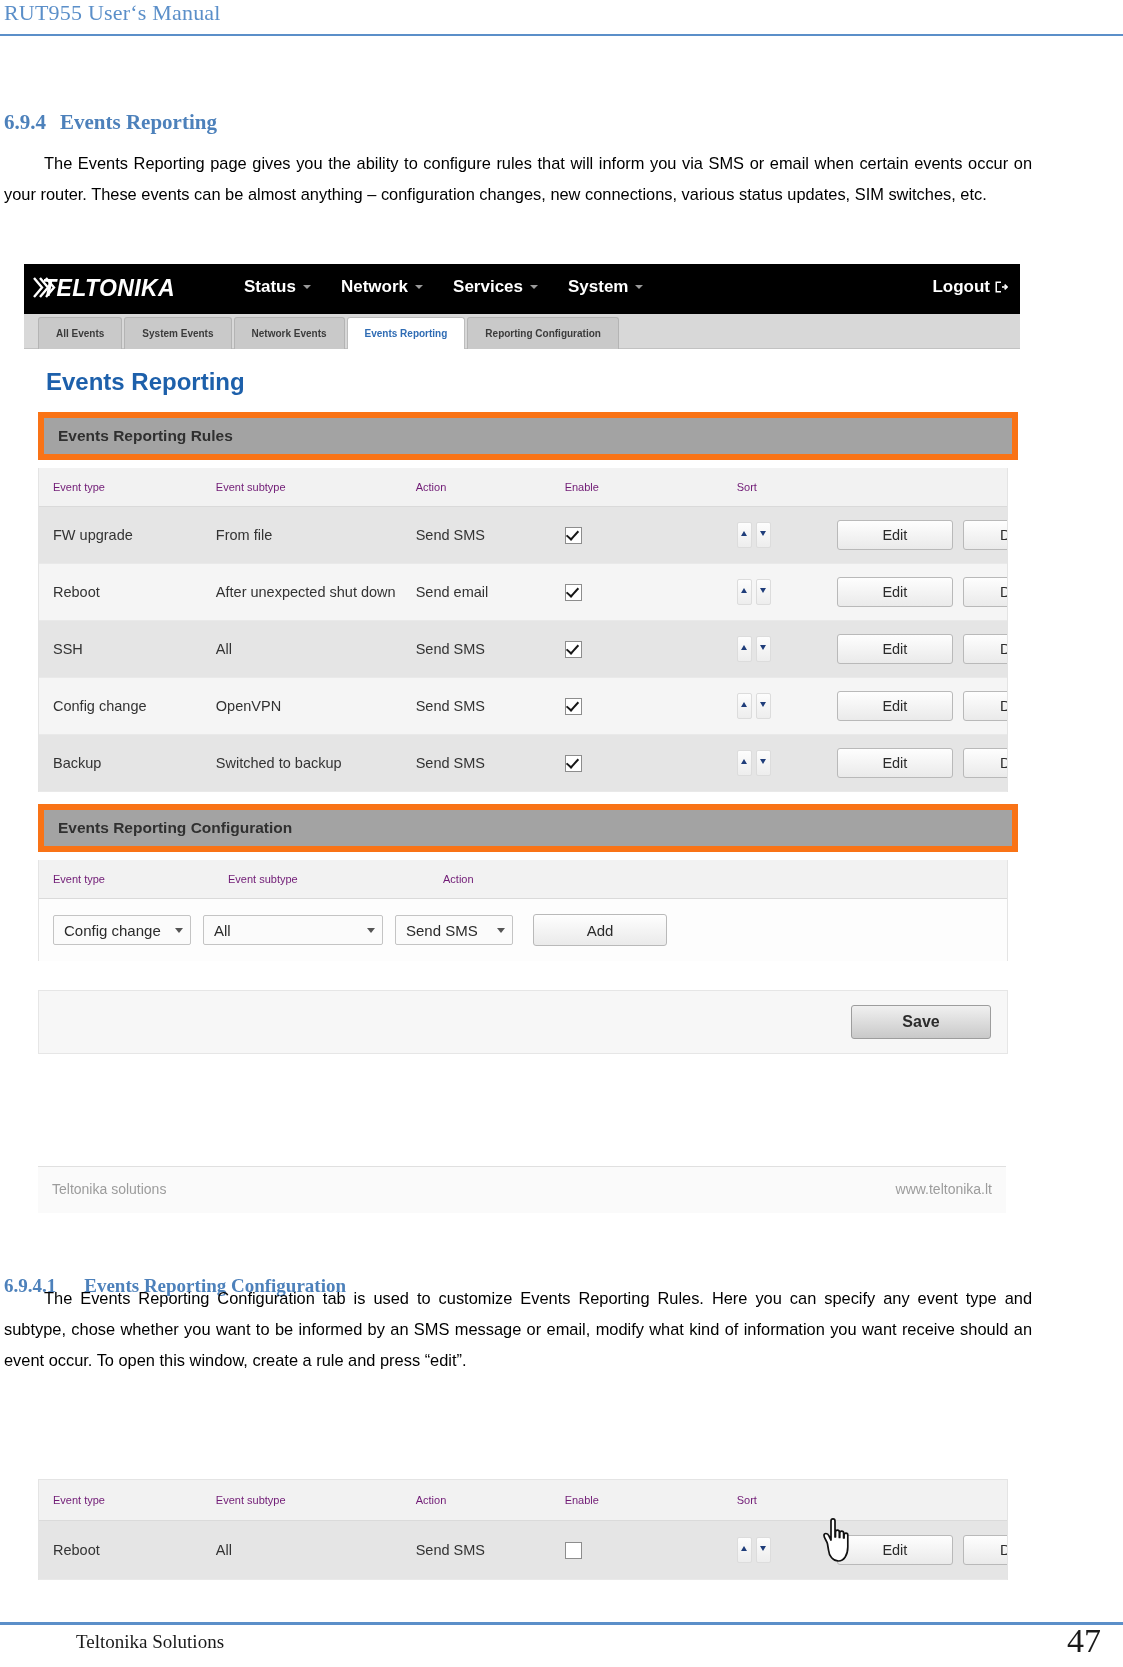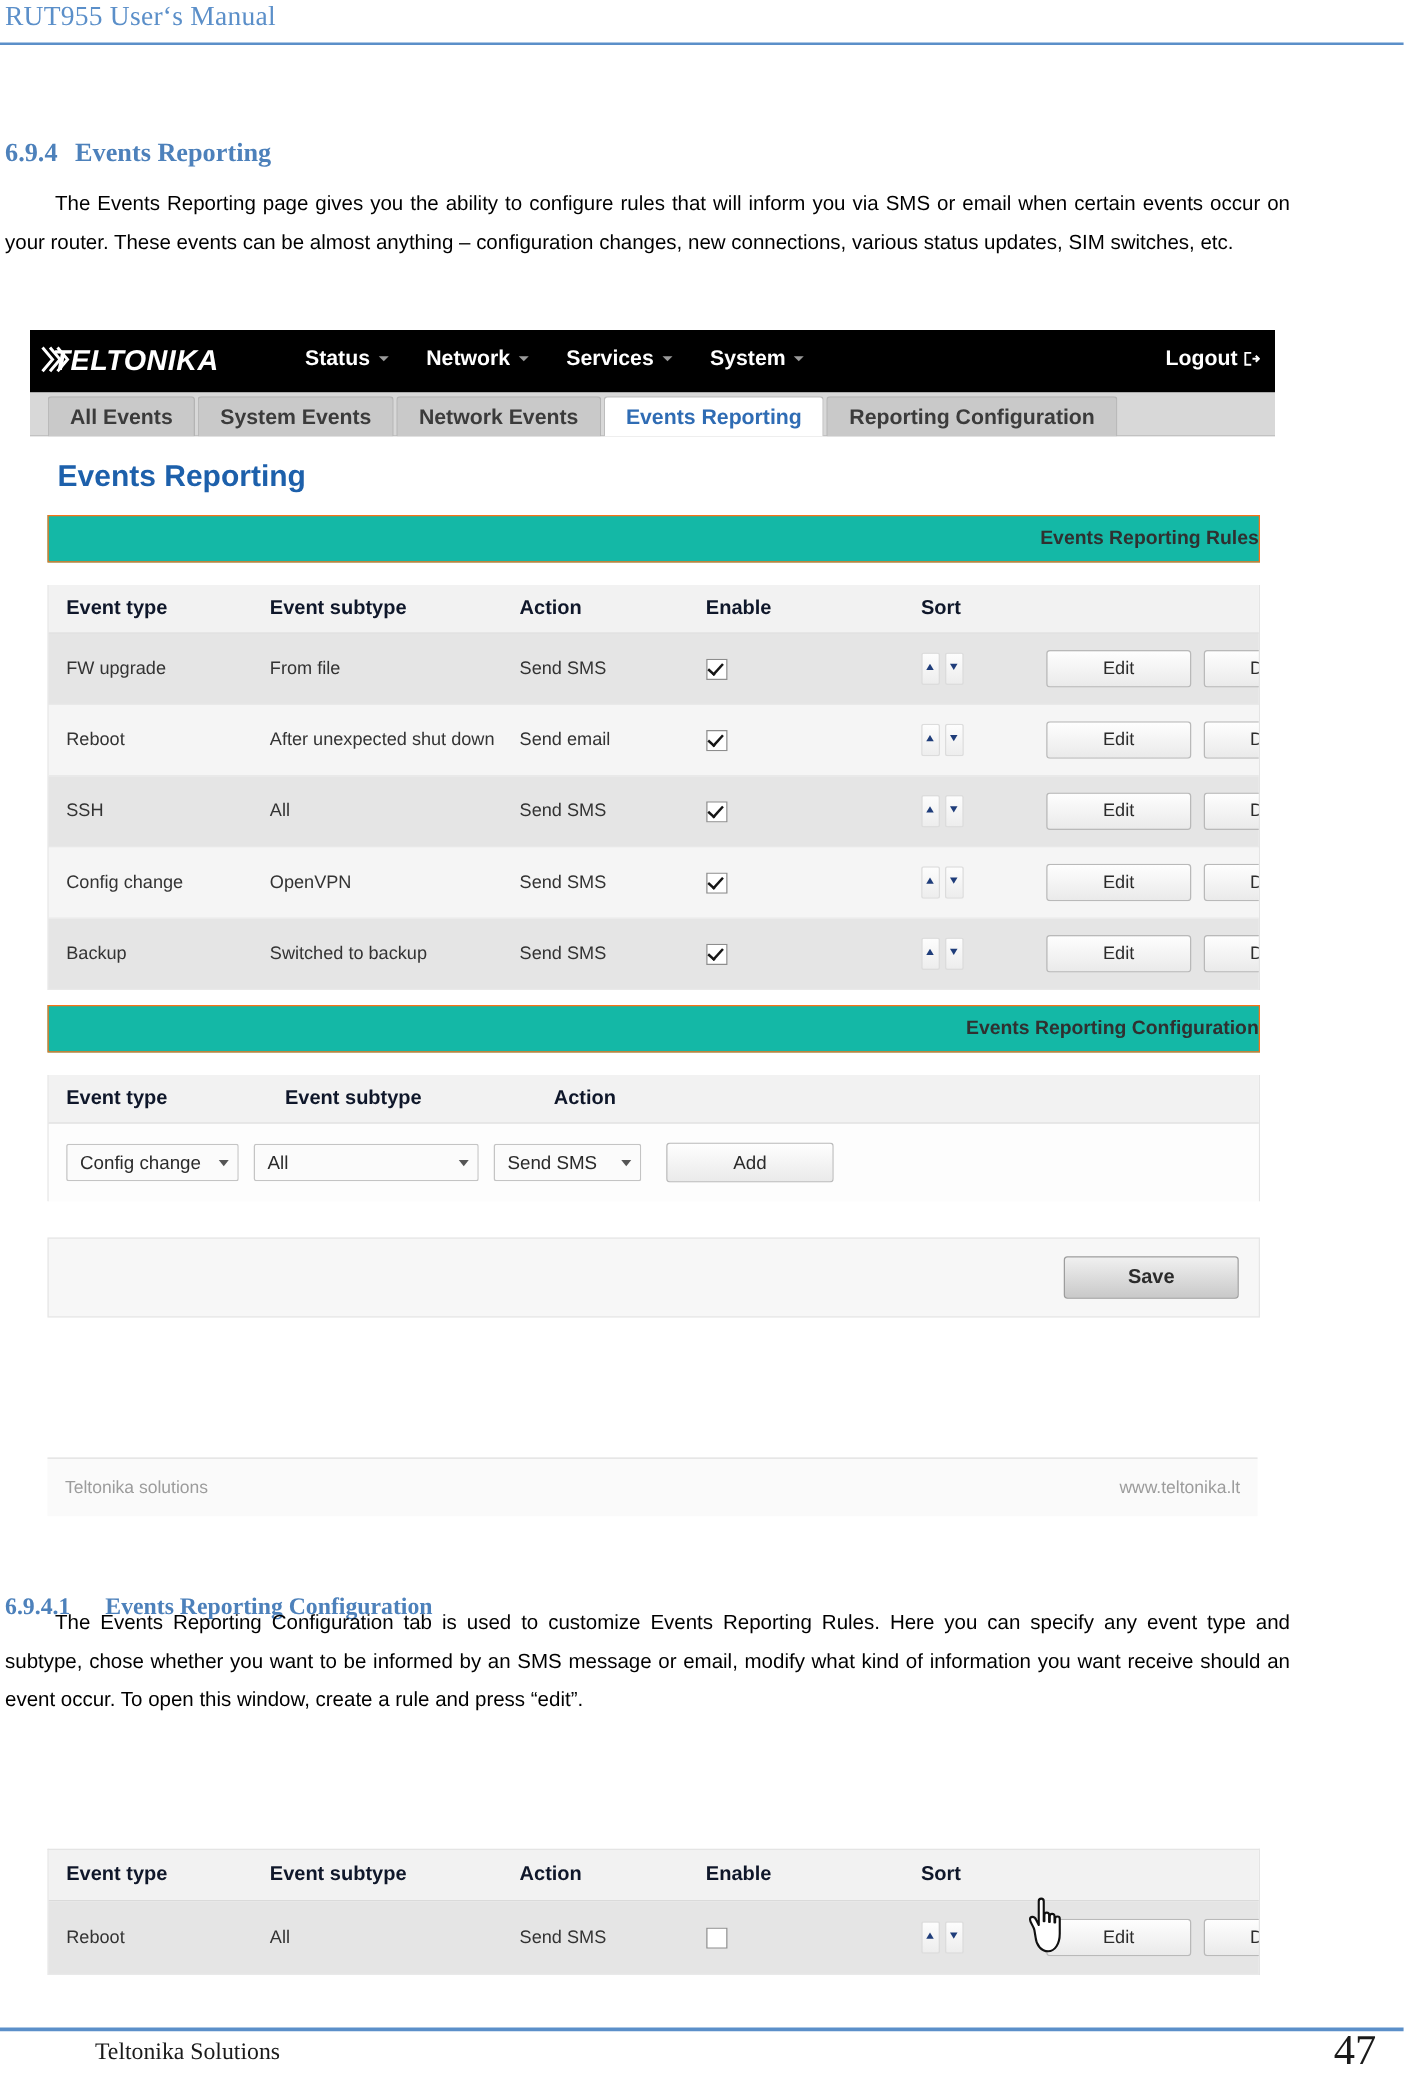--- a/index.html
+++ b/index.html
@@ -143,21 +143,21 @@
     position: absolute; left: 0; top: 50px; width: 100%; height: 34px;
     background: #d8d8d8;
     border-bottom: 1px solid #c2c2c2;
   }
   .tabstrip-inner { position: absolute; left: 14px; top: 3px; display: flex; }
   .tab {
     height: 31px;
     padding: 0 17px;
     display: flex; align-items: center;
     font-family: "Liberation Sans", sans-serif;
-    font-size: 17px; font-weight: bold;
+    font-size: 10px; font-weight: bold;
     color: #3b3b3b;
     background: #c9c9c9;
     border: 1px solid #b4b4b4;
     border-bottom: none;
     margin-right: 2px;
     border-radius: 3px 3px 0 0;
     cursor: pointer;
     white-space: nowrap;
   }
   .tab.active {
@@ -170,23 +170,23 @@
   .page-title {
     position: absolute; left: 22px; top: 104px;
     font-family: "Liberation Sans", sans-serif;
     font-size: 24px; font-weight: bold;
     color: #1d60ab;
     white-space: nowrap;
   }
 
   .section-bar {
     position: absolute; left: 14px; width: 968px; height: 36px;
-    background: #14b8a6;
-    border: 1px solid #f97316;
-    display: flex; align-items: center; justify-content: flex-end;
+    background: #a3a3a3;
+    border: 6px solid #f97316;
+    display: flex; align-items: center;
   }
   .section-bar-label {
     margin-left: 14px;
     font-family: "Liberation Sans", sans-serif;
     font-size: 15.5px; font-weight: bold; color: #303030;
     white-space: nowrap;
   }
 
   .tbl {
     position: absolute; left: 14px; width: 968px;
@@ -195,21 +195,21 @@
     border-left: 1px solid #e4e4e4;
     border-right: 1px solid #e4e4e4;
   }
   .tbl-head {
     display: flex; align-items: center;
     height: 38px;
     background: #f2f2f2;
     border-bottom: 1px solid #dadada;
   }
   .tbl-head .cell {
-    font-size: 16px; font-weight: bold; color: #0f172a;
+    font-size: 11px; font-weight: normal; color: #701a75;
     white-space: nowrap;
   }
   .tbl-row {
     display: flex; align-items: center;
     height: 56px;
     border-bottom: 1px solid #e9e9e9;
     background: #e5e5e5;
     font-size: 14.5px; color: #333333;
   }
   .tbl-row.alt { background: #f5f5f5; }

